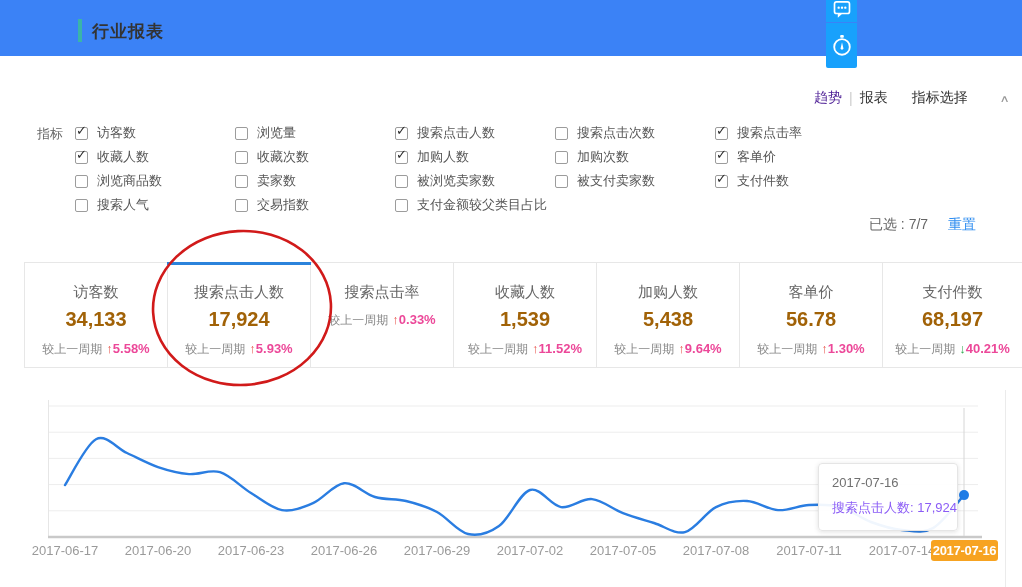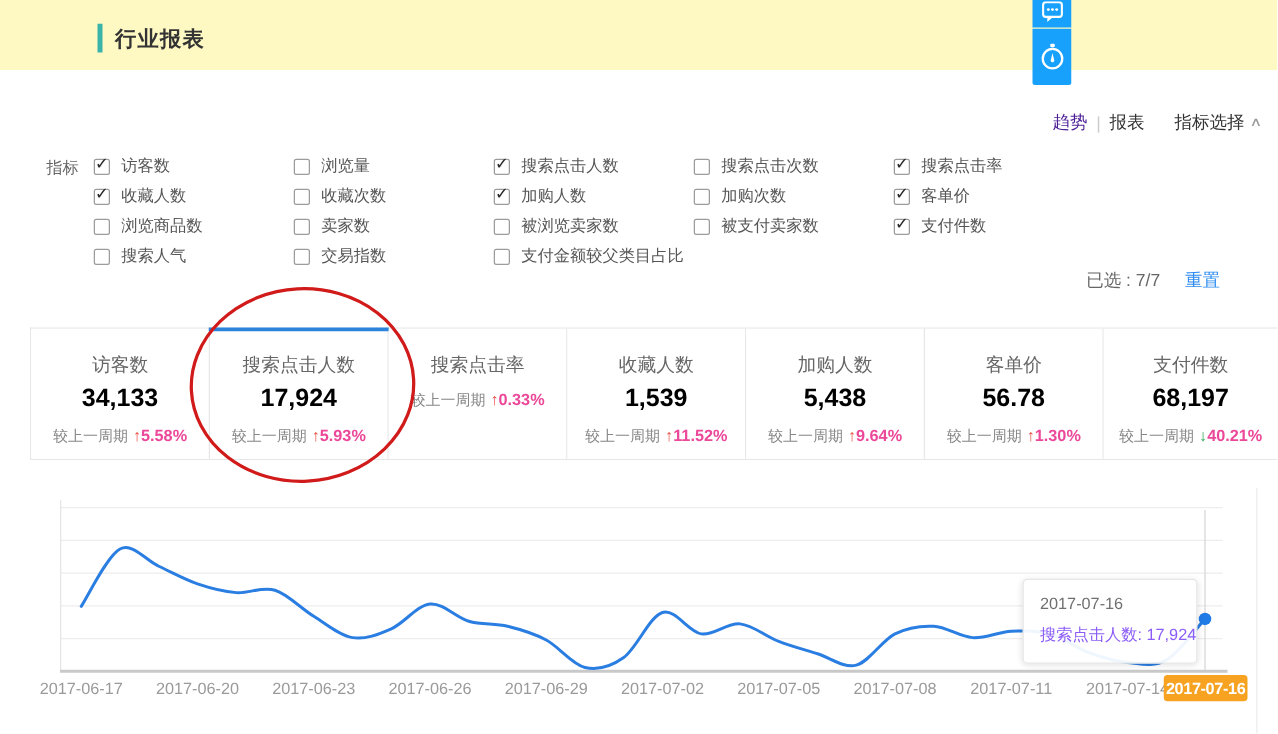--- a/index.html
+++ b/index.html
@@ -1,52 +1,52 @@
 <!DOCTYPE html>
 <html><head>
 <meta charset="utf-8">
 <style>
   html,body{margin:0;padding:0;}
   body{width:1022px;height:587px;overflow:hidden;position:relative;background:#fff;
        font-family:"Liberation Sans","DejaVu Sans",sans-serif;}
   
-  .header{position:absolute;left:0;top:0;width:1022px;height:56px;background:#fef9c3;}
+  .header{position:absolute;left:0;top:0;width:1022px;height:56px;background:#3b82f6;}
   .accent{position:absolute;left:78px;top:19px;width:4px;height:23px;background:#3ab4a9;}
   .page-title{position:absolute;left:92px;top:20px;margin:0;font-size:17px;font-weight:700;color:#333;letter-spacing:1px;}
   
   .float-btns{position:absolute;left:826px;top:0;width:31px;z-index:6;}
   .fbtn{width:31px;background:#18a1fc;display:flex;align-items:center;justify-content:center;cursor:pointer;}
   .fbtn-chat{height:22px;}
   .fbtn-timer{height:45px;margin-top:1px;border-radius:0 0 2px 2px;}
   
   .view-links{position:absolute;top:89px;right:14px;display:flex;align-items:center;font-size:14px;color:#333;}
   .link-blue{color:#4c1d95;cursor:pointer;}
   .sep{color:#ccc;margin:0 7px;}
   .plain-link{cursor:pointer;}
-  .ind-sel{margin-left:24px;cursor:pointer;display:flex;align-items:center;color:#333;}
+  .ind-sel{margin-left:24px;cursor:pointer;display:flex;align-items:center;color:#333;gap:28px;}
   .chev{color:#999;font-size:10px;margin-left:5px;transform:scaleX(1.4);}
   
   .indicators{position:absolute;left:0;top:121px;width:1022px;height:98px;font-size:13px;color:#555;}
   .ind-label{position:absolute;left:37px;top:4px;color:#666;}
   .ind-col{position:absolute;top:0;}
   .ind-item{height:24px;display:flex;align-items:center;cursor:pointer;}
   .cb{width:13px;height:13px;border:1px solid #9c9c9c;border-radius:2px;background:#fff;box-sizing:border-box;position:relative;flex:0 0 13px;}
   .cb .mark{position:absolute;left:0px;top:-4px;font-size:13px;font-weight:700;color:#2b2b2b;line-height:14px;}
   .ind-item .lbl{margin-left:9px;white-space:nowrap;}
   
   .selected-row{position:absolute;top:216px;right:46px;font-size:14px;color:#666;}
   .selected-row a{color:#2d8cf0;margin-left:16px;cursor:pointer;text-decoration:none;}
   
   .cards{position:absolute;left:24px;top:262px;width:998px;height:106px;display:flex;
          border-top:1px solid #e7e7e7;border-bottom:1px solid #e7e7e7;border-left:1px solid #e7e7e7;box-sizing:border-box;}
   .card{flex:0 0 143px;border-right:1px solid #e7e7e7;box-sizing:border-box;text-align:center;position:relative;cursor:pointer;background:#fff;}
   .card:last-child{flex:1 1 auto;border-right:none;overflow:hidden;}
   .card.sel::before{content:"";position:absolute;left:-1px;right:-1px;top:-1px;height:3px;background:#2b83dc;}
   .c-title{margin-top:20px;font-size:15px;color:#666;}
-  .c-value{margin-top:6px;font-size:20px;font-weight:700;color:#000000;}
+  .c-value{margin-top:6px;font-size:20px;font-weight:700;color:#a16207;}
   .c-change{margin-top:10px;font-size:12px;color:#878787;white-space:nowrap;}
   .c-change .arrow{font-weight:700;font-size:13px;margin-left:4px;}
   .arrow.up{color:#e8544a;}
   .arrow.down{color:#2fa84f;}
   .c-pct{font-size:13px;font-weight:700;color:#ec4899;}
   
   .annotation{position:absolute;left:148px;top:226px;pointer-events:none;z-index:7;}
   
   .chart{position:absolute;left:0;top:390px;width:1022px;height:197px;}
   .tooltip{position:absolute;left:818px;top:73px;width:140px;height:68px;background:rgba(255,255,255,.93);

